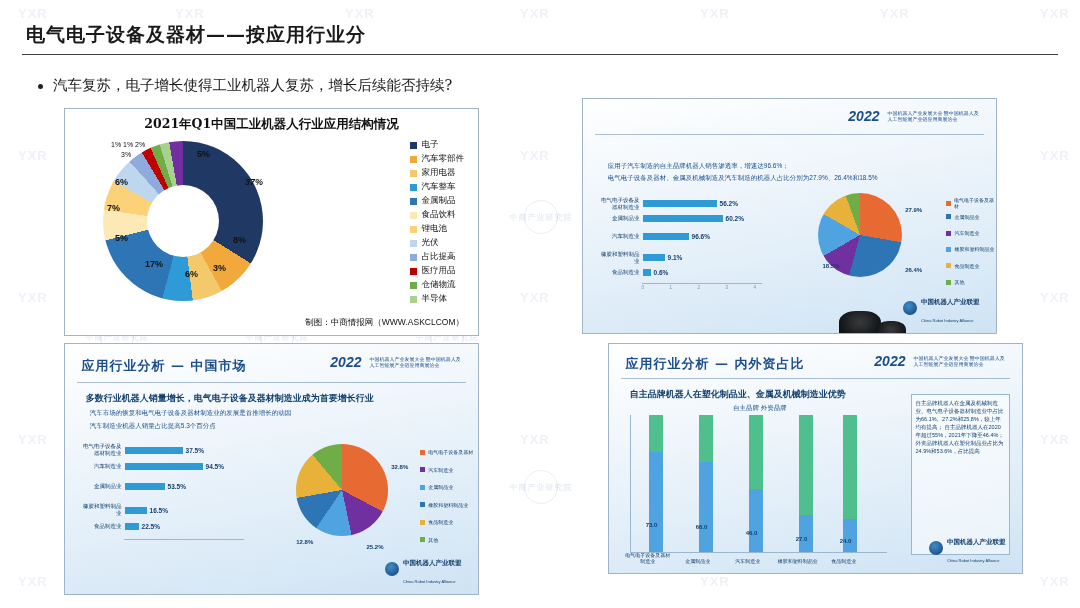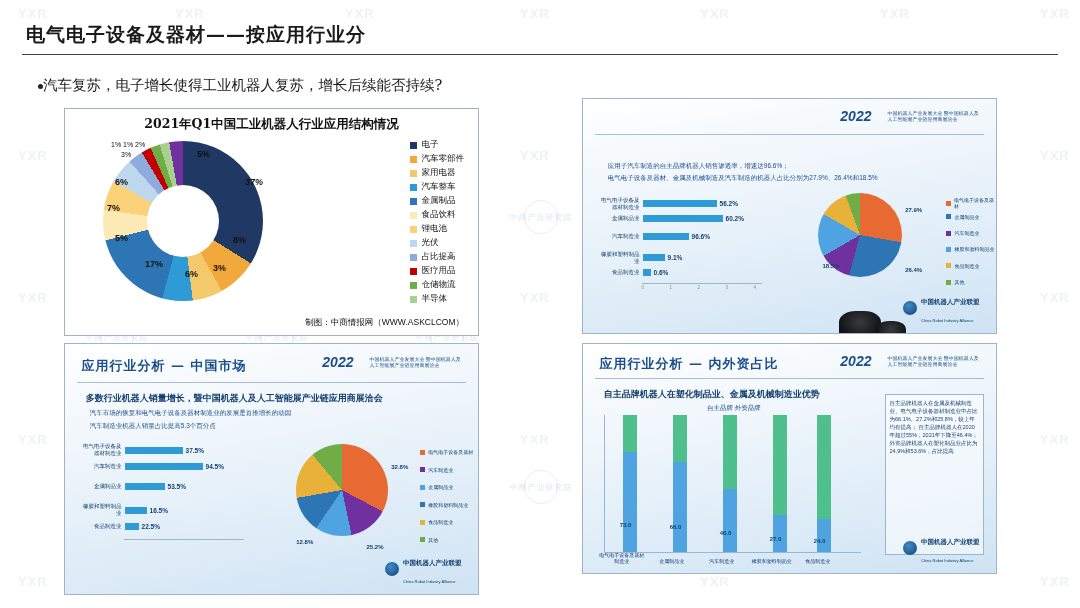--- a/index.html
+++ b/index.html
@@ -47,20 +47,21 @@
     position:absolute;
     left:22px;top:54px;
     width:1036px;height:1px;
     background:#3f3f3f;
   }
   .bullet-row{
     position:absolute;
     left:38px;top:76px;
     display:flex;
     align-items:flex-start;
+    gap:10px;
   }
   .bullet-dot{
     width:5px;height:5px;border-radius:50%;
     background:#222;
     margin-top:8px;
     flex:none;
   }
   .bullet-text{
     font-size:14.5px;
     color:#1a1a1a;
@@ -70,21 +71,21 @@
   .fig{
     position:absolute;
     border:1px solid #9fb4c9;
     box-sizing:border-box;
     overflow:hidden;
     background:#fff;
   }
   #fig-pie{left:64px;top:108px;width:415px;height:228px;}
   #fig-brand{left:582px;top:98px;width:415px;height:236px;}
   #fig-china{left:64px;top:343px;width:415px;height:252px;}
-  #fig-ratio{left:582px;top:343px;width:415px;height:231px;}
+  #fig-ratio{left:608px;top:343px;width:415px;height:231px;}
 
   
   .pie-title{
     position:absolute;left:0;top:7px;width:100%;
     text-align:center;
     font-size:12.5px;font-weight:bold;color:#111;
     font-family:"DejaVu Serif", serif;
   }
   .donut-wrap{position:absolute;left:28px;top:28px;width:200px;height:168px;}
   .donut{
@@ -133,21 +134,21 @@
     font-size:13px;font-weight:bold;color:#1b4e8c;
     font-family:"DejaVu Serif", serif;
     letter-spacing:1px;
   }
   .cap-headline{
     position:absolute;left:3%;top:15%;width:94%;height:1px;
     background:rgba(27,78,140,0.35);
   }
   .cap-logo{
     position:absolute;right:4%;top:4%;
-    display:flex;align-items:center;gap:16px;
+    display:flex;align-items:center;gap:8px;
   }
   .cap-logo .cl-num{
     font-size:14px;font-weight:bold;color:#1b4e8c;font-style:italic;
   }
   .cap-logo .cl-txt{font-size:5px;color:#1b4e8c;line-height:6px;max-width:92px;}
   .cap-sub{
     position:absolute;left:5%;top:19%;
     font-size:9px;font-weight:bold;color:#14406f;
   }
   .cap-line{
@@ -413,21 +414,21 @@
 <div class="fig" id="fig-china">
   <div class="cap">
     <div class="cap-head">应用行业分析 — 中国市场</div>
     <div class="cap-headline"></div>
     <div class="cap-logo">
       <span class="cl-num">2022</span>
       <span class="cl-txt">中国机器人产业发展大会
 暨中国机器人及人工智能展产业链应用商展洽会</span>
     </div>
 
-    <div class="cap-sub">多数行业机器人销量增长，暨中国机器人及人工智能展产业链应用商展洽会</div>
+    <div class="cap-sub">多数行业机器人销量增长，电气电子设备及器材制造业成为首要增长行业</div>
     <div class="cap-line" style="left:6%;top:26%;">汽车市场的恢复和电气电子设备及器材制造业的发展是首推增长的动因</div>
     <div class="cap-line" style="left:6%;top:31%;">汽车制造业机器人销量占比提高5.3个百分点</div>
 
     <div class="hbar-area" style="left:4%;top:38%;width:48%;height:52%;">
       <div class="hbar-row" style="top:4px;">
           <span class="hbar-name">电气电子设备及器材制造业</span>
           <span class="hbar" style="width:58px"></span>
           <span class="hbar-val">37.5%</span>
         </div>
       <div class="hbar-row" style="top:24px;">

